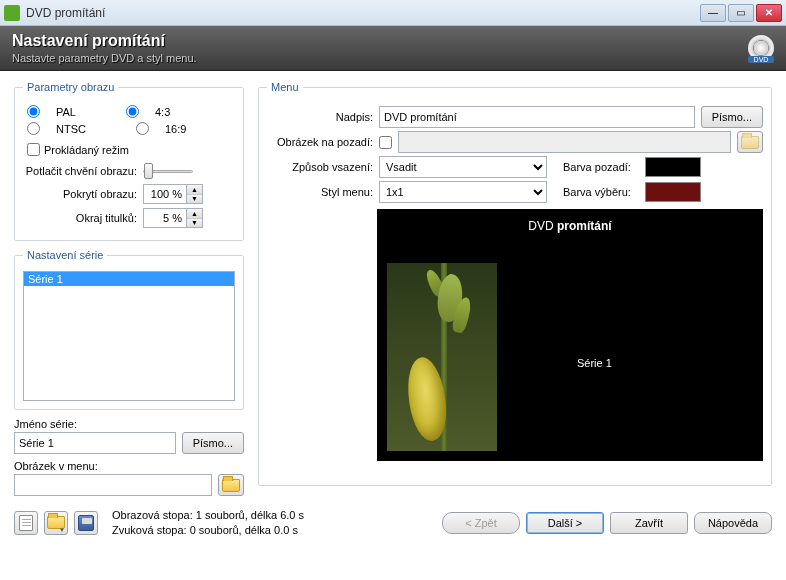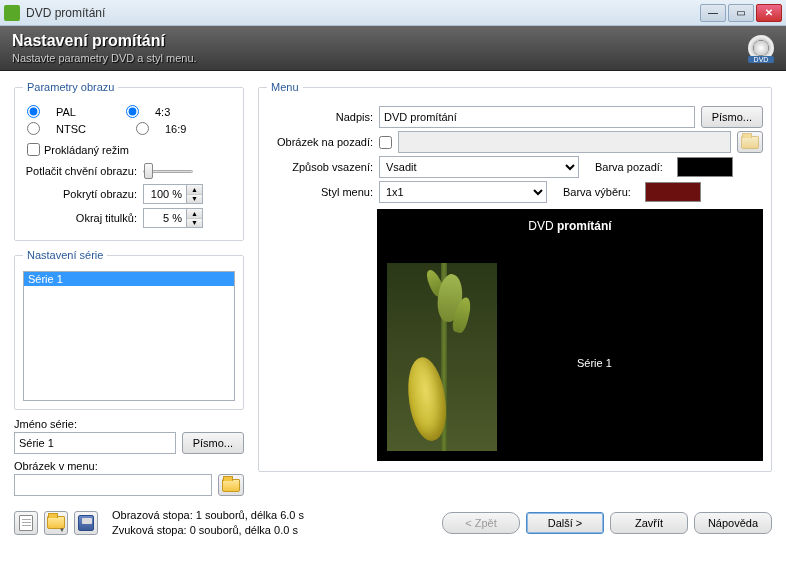--- a/index.html
+++ b/index.html
@@ -190,41 +190,41 @@
     <div style="margin:6px 0 2px 0;">Obrázek v menu:</div>
     <div style="display:flex; gap:6px;">
       <input class="textinput" style="flex: 1 1 0%;" value="">
       <button class="btn iconbtn">
           <span class="folder-icon-bg"></span>
         </button>
     </div>
   </div>
 
   <div class="right-col">
-    <fieldset style="padding-bottom:10px;">
+    <fieldset style="padding-bottom:24px;">
       <legend>Menu</legend>
 
       <div class="right-row-group">
         <span class="lbl">Nadpis:</span>
         <input class="textinput text-wide" value="DVD promítání" style="">
         <button class="btn">Písmo...</button>
       </div>
 
       <div class="right-row-group">
         <span class="lbl">Obrázek na pozadí:</span>
         <input type="checkbox" style="">
         <input class="textinput text-wide" disabled="" style="background: rgb(238, 238, 238);" value="">
         <button class="btn iconbtn disabled">
             <span class="folder-icon-bg" style="opacity:.5;"></span>
           </button>
       </div>
 
       <div class="right-row-group">
         <span class="lbl">Způsob vsazení:</span>
-        <select style="width:200px;">
+        <select style="width:168px;">
           <option>Vsadit</option>
         </select>
         <span class="sidelbl">Barva pozadí:</span>
         <div class="color-swatch" id="swatch-bg" style="background: rgb(0, 0, 0);"></div>
       </div>
 
       <div class="right-row-group">
         <span class="lbl">Styl menu:</span>
         <select style="width:168px;">
           <option>1x1</option>
@@ -261,15 +261,15 @@
     </div>
   <div class="toolbar-btn">
       <span class="disk-icon"></span>
     </div>
   <div class="status">
     <div>Obrazová stopa: 1 souborů, délka 6.0 s</div>
     <div>Zvuková stopa: 0 souborů, délka 0.0 s</div>
   </div>
   <button class="btn disabled" style="width:78px;border-radius:10px;">&lt; Zpět</button>
   <button class="btn default" style="width:78px;">Další &gt;</button>
-  <button class="btn" style="width:78px;border-radius:6px;">Zavřít</button>
+  <button class="btn" style="width:78px;">Zavřít</button>
   <button class="btn" style="width:78px;border-radius:7px;">Nápověda</button>
 </div>
 
 </body></html>

